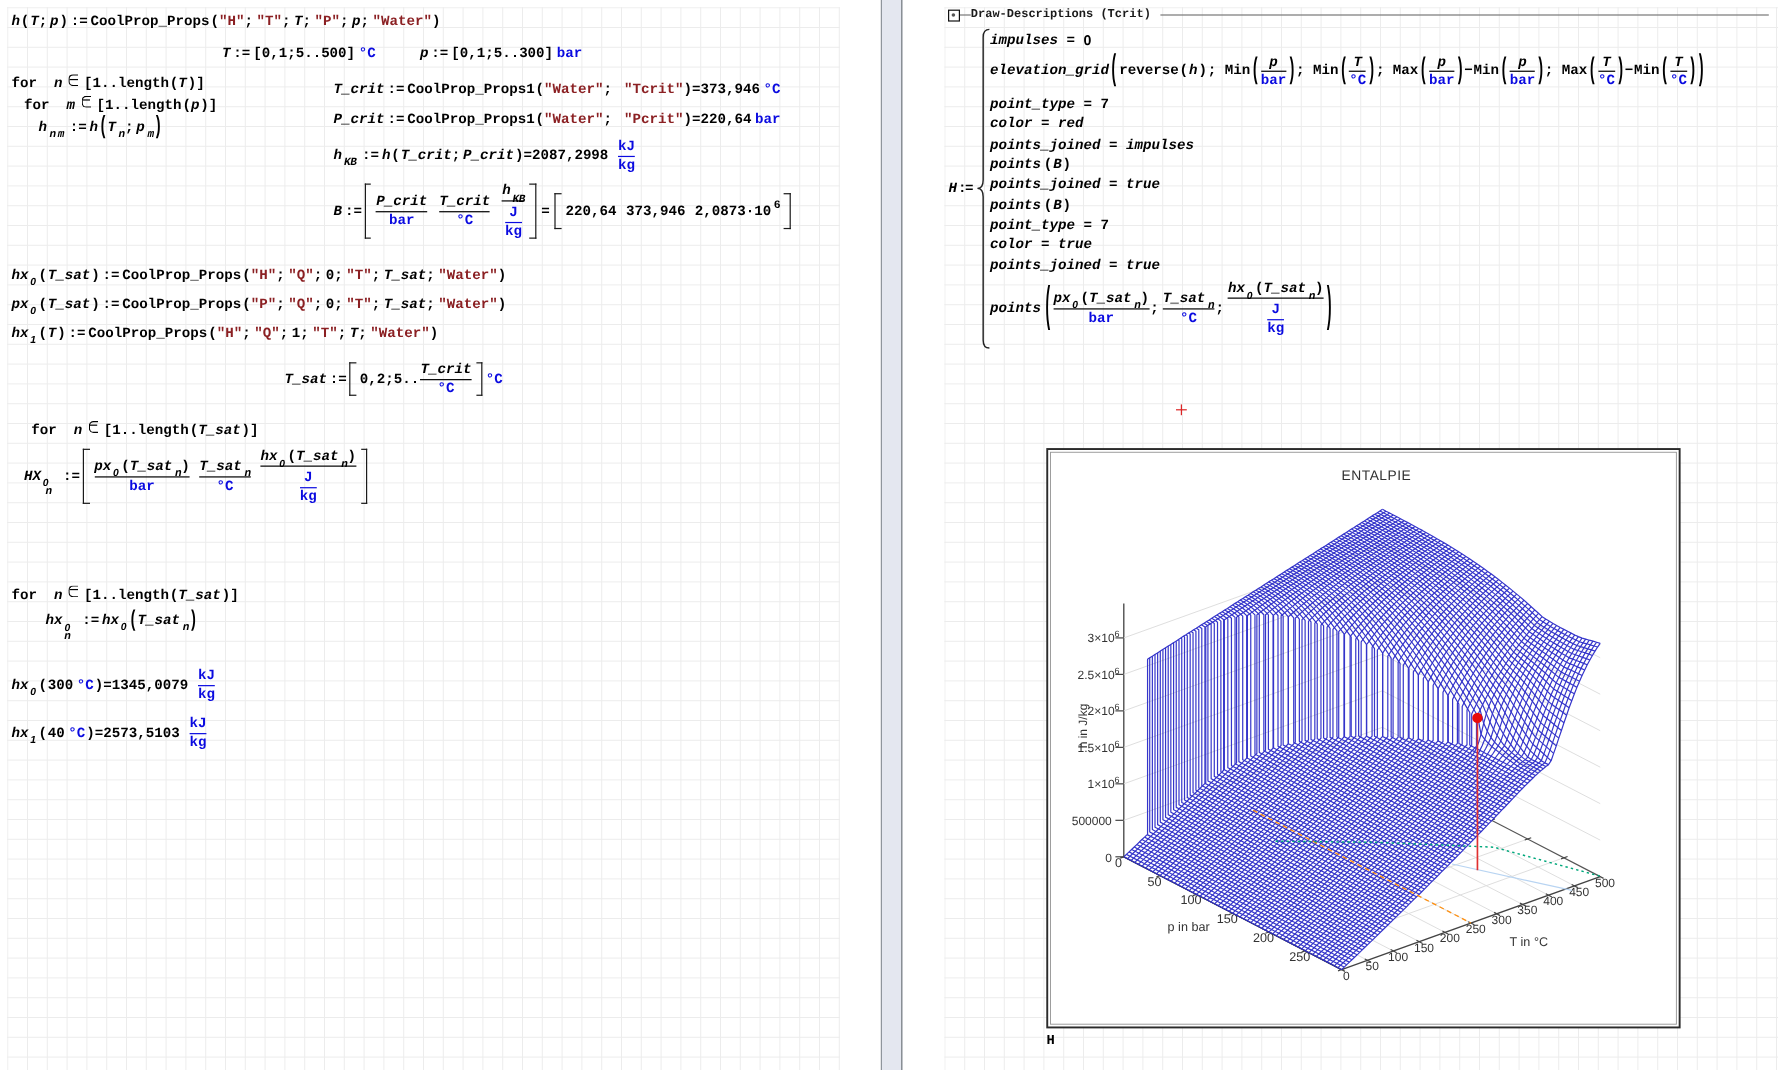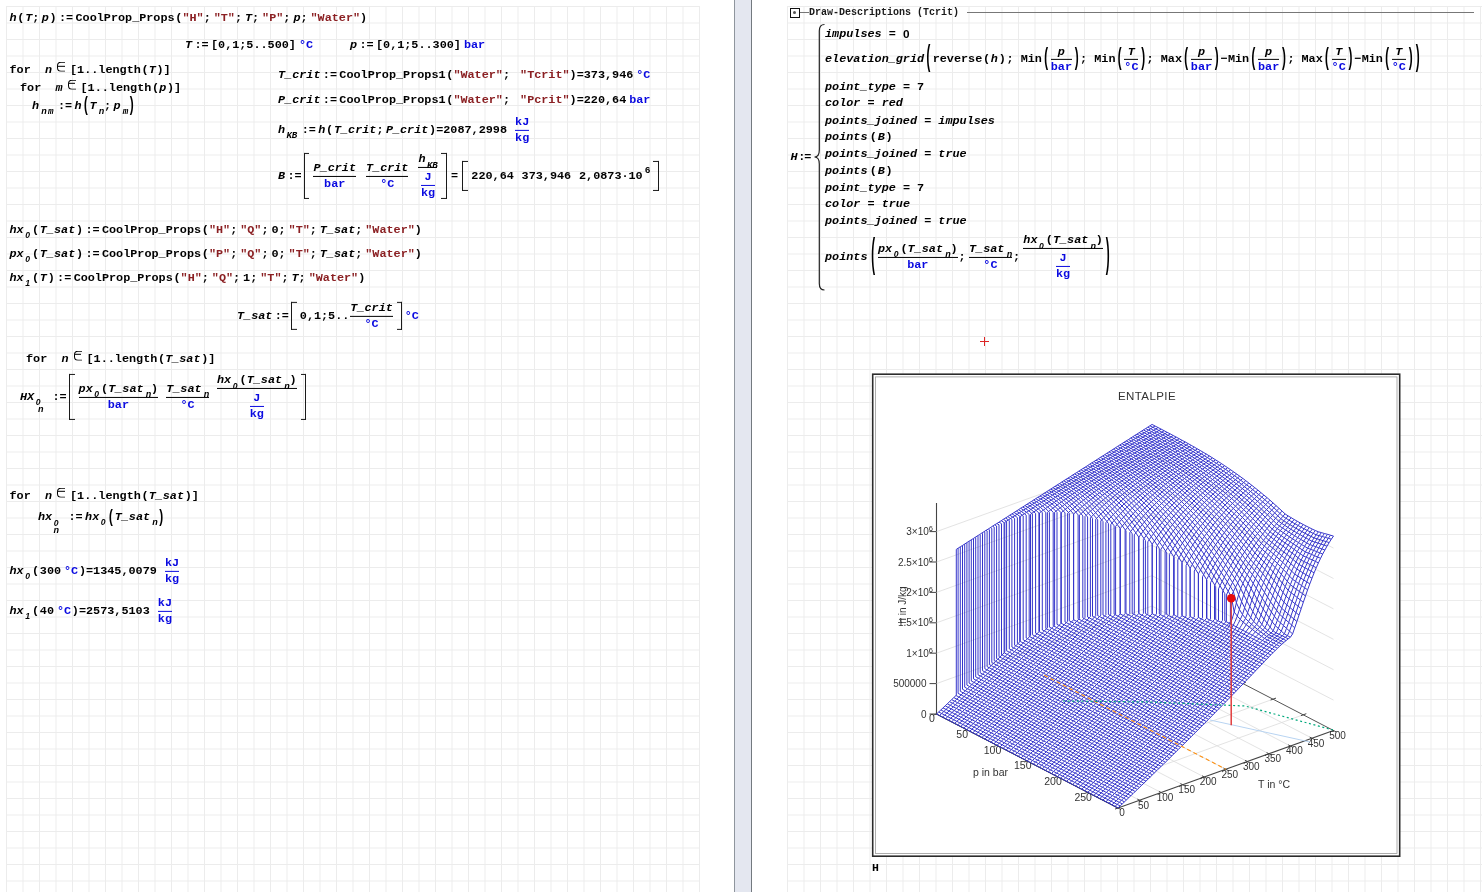--- a/index.html
+++ b/index.html
@@ -48,21 +48,21 @@
 <div class="f" style="left:278px;top:99.5px;transform:translateY(-50%)"><span class="it">P_crit</span> := CoolProp_Props1 (<span class="r">"Water"</span>;&nbsp; <span class="r">"Pcrit"</span>)=220,64 <span class="b">bar</span></div>
 
 <div class="f" style="left:278px;top:130px;transform:translateY(-50%)"><span class="it">h</span><span class="sb it">KB</span>  := <span class="it">h</span> ( <span class="it">T_crit</span>; <span class="it">P_crit</span> )=2087,2998&nbsp;<span class="fr b"><span>kJ</span><span class="bbar"></span><span>kg</span></span></div>
 
 <div class="f" style="left:278px;top:176px;transform:translateY(-50%)"><span class="it">B</span> := <span class="lb"></span><span class="fr"><span class="it">P_crit</span><span class="bar"></span><span class="b">bar</span></span><span class="gap" style="width:8px"></span><span class="fr"><span class="it">T_crit</span><span class="bar"></span><span class="b">°C</span></span><span class="gap" style="width:8px"></span><span class="fr"><span><span class="it">h</span><span class="sb it">KB</span></span><span class="bar"></span><span class="fr b" style="margin-top:2px"><span>J</span><span class="bbar"></span><span>kg</span></span></span><span class="rb"></span><span style="margin:0 4px">=</span><span style="display:inline-flex;align-items:center;height:30px"><span class="lb"></span><span> 220,64&nbsp; 373,946&nbsp; 2,0873·10</span><span class="sp" style="margin-left:2px;top:-5.5px;font-size:9.5px">6</span><span class="rb"></span></span></div>
 
 <div class="f" style="left:9.5px;top:229.5px;transform:translateY(-50%)"><span class="it">hx</span><span class="sb it dz">0</span> ( <span class="it">T_sat</span> ) := CoolProp_Props (<span class="r">"H"</span>; <span class="r">"Q"</span>; 0; <span class="r">"T"</span>; <span class="it">T_sat</span>; <span class="r">"Water"</span>)</div>
 <div class="f" style="left:9.5px;top:253.5px;transform:translateY(-50%)"><span class="it">px</span><span class="sb it dz">0</span> ( <span class="it">T_sat</span> ) := CoolProp_Props (<span class="r">"P"</span>; <span class="r">"Q"</span>; 0; <span class="r">"T"</span>; <span class="it">T_sat</span>; <span class="r">"Water"</span>)</div>
 <div class="f" style="left:9.5px;top:277.5px;transform:translateY(-50%)"><span class="it">hx</span><span class="sb it dz">1</span> ( <span class="it">T</span> ) := CoolProp_Props (<span class="r">"H"</span>; <span class="r">"Q"</span>; 1; <span class="r">"T"</span>; <span class="it">T</span>; <span class="r">"Water"</span>)</div>
 
-<div class="f" style="left:237px;top:316px;transform:translateY(-50%)"><span class="it">T_sat</span> := <span class="lb"></span><span>0,1;5..</span><span class="fr"><span class="it">T_crit</span><span class="bar"></span><span class="b">°C</span></span><span class="rb"></span><span> </span><span class="b">°C</span></div>
+<div class="f" style="left:237px;top:316px;transform:translateY(-50%)"><span class="it">T_sat</span> := <span class="lb"></span><span>0,2;5..</span><span class="fr"><span class="it">T_crit</span><span class="bar"></span><span class="b">°C</span></span><span class="rb"></span><span> </span><span class="b">°C</span></div>
 
 <div class="f" style="left:26px;top:358.5px;transform:translateY(-50%)">for&nbsp;&nbsp;<span class="it">n</span><span class="in"></span>[1..length (<span class="it">T_sat</span> )]</div>
 
 <div class="f" style="left:20px;top:397px;transform:translateY(-50%)"><span style="position:relative"><span class="it">HX</span><span class="sb it dz">0</span><span class="it" style="position:absolute;left:18px;top:14.5px;font-size:9.2px">n</span></span><span class="gap" style="width:10px"></span> := <span class="lb"></span><span class="fr"><span><span class="it">px</span><span class="sb it dz">0</span><span> </span><span class="pp" style="transform:scaleY(1.6)">(</span><span class="it">T_sat</span><span> </span><span class="sb it">n</span><span class="pp" style="transform:scaleY(1.6)">)</span></span><span class="bar"></span><span class="b">bar</span></span><span class="gap" style="width:6px"></span><span class="fr"><span><span class="it">T_sat</span><span> </span><span class="sb it">n</span></span><span class="bar"></span><span class="b">°C</span></span><span class="gap" style="width:6px"></span><span class="fr"><span><span class="it">hx</span><span class="sb it dz">0</span><span> </span><span class="pp" style="transform:scaleY(1.6)">(</span><span class="it">T_sat</span><span> </span><span class="sb it">n</span><span class="pp" style="transform:scaleY(1.6)">)</span></span><span class="bar"></span><span class="fr b" style="margin-top:2px"><span>J</span><span class="bbar"></span><span>kg</span></span></span><span class="rb"></span></div>
 
 <div class="f" style="left:9.5px;top:495.5px;transform:translateY(-50%)">for&nbsp;&nbsp;<span class="it">n</span><span class="in"></span>[1..length (<span class="it">T_sat</span> )]</div>
 
 <div class="f" style="left:38px;top:517px;transform:translateY(-50%)"><span style="position:relative"><span class="it">hx</span><span class="sb it dz">0</span><span class="it" style="position:absolute;left:15.5px;top:14.5px;font-size:9.2px">n</span></span><span class="gap" style="width:8px"></span> := <span class="it">hx</span><span class="sb it dz">0</span><span> </span><span class="pp" style="transform:scaleY(1.6)">(</span><span class="it">T_sat</span><span> </span><span class="sb it">n</span><span class="pp" style="transform:scaleY(1.6)">)</span></div>
 
 <div class="f" style="left:9.5px;top:571px;transform:translateY(-50%)"><span class="it">hx</span><span class="sb it dz">0</span> ( 300 <span class="b">°C</span> )=1345,0079&nbsp;<span class="fr b"><span>kJ</span><span class="bbar"></span><span>kg</span></span></div>

